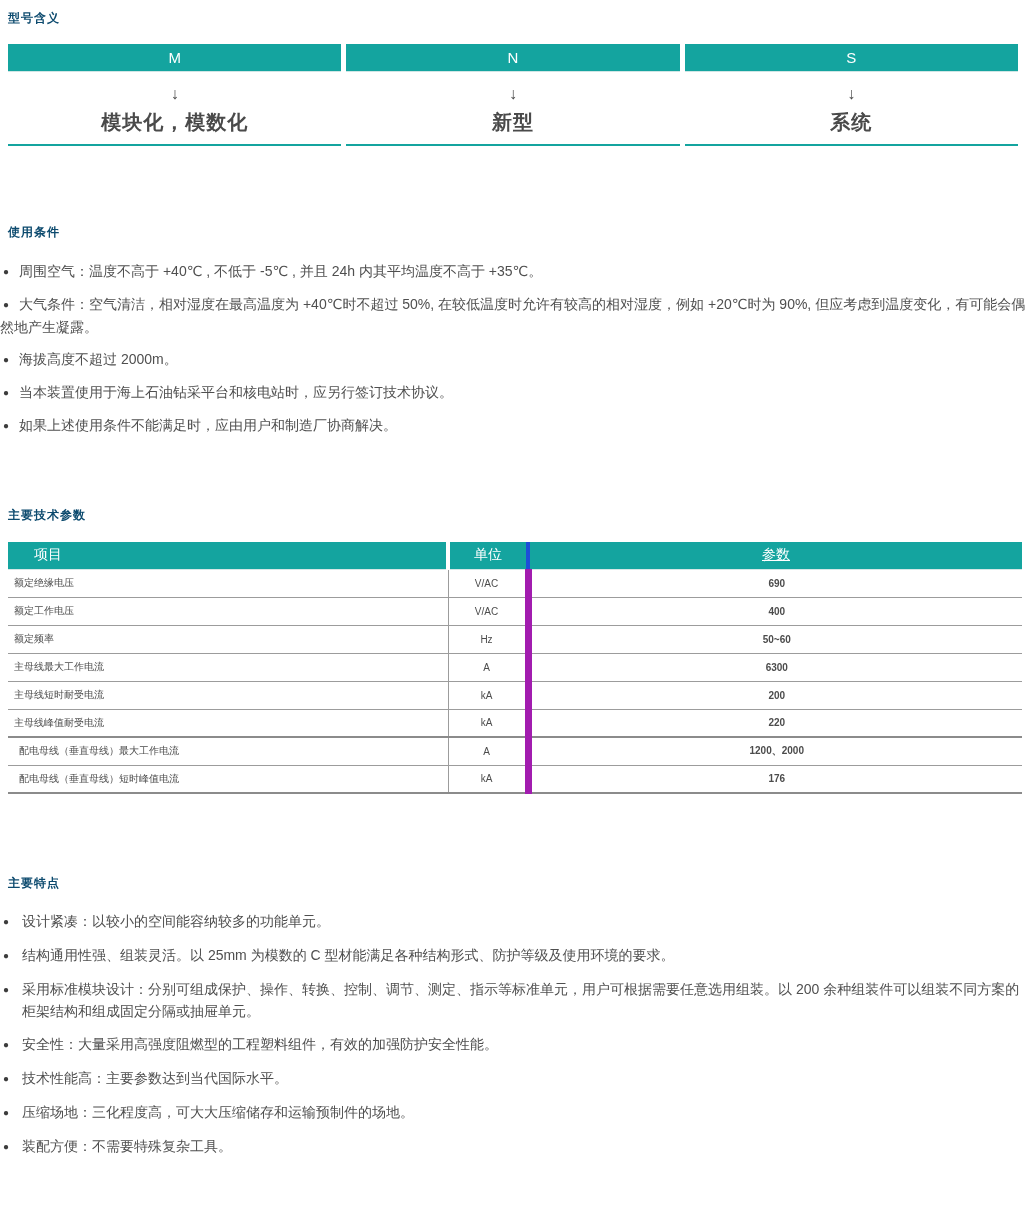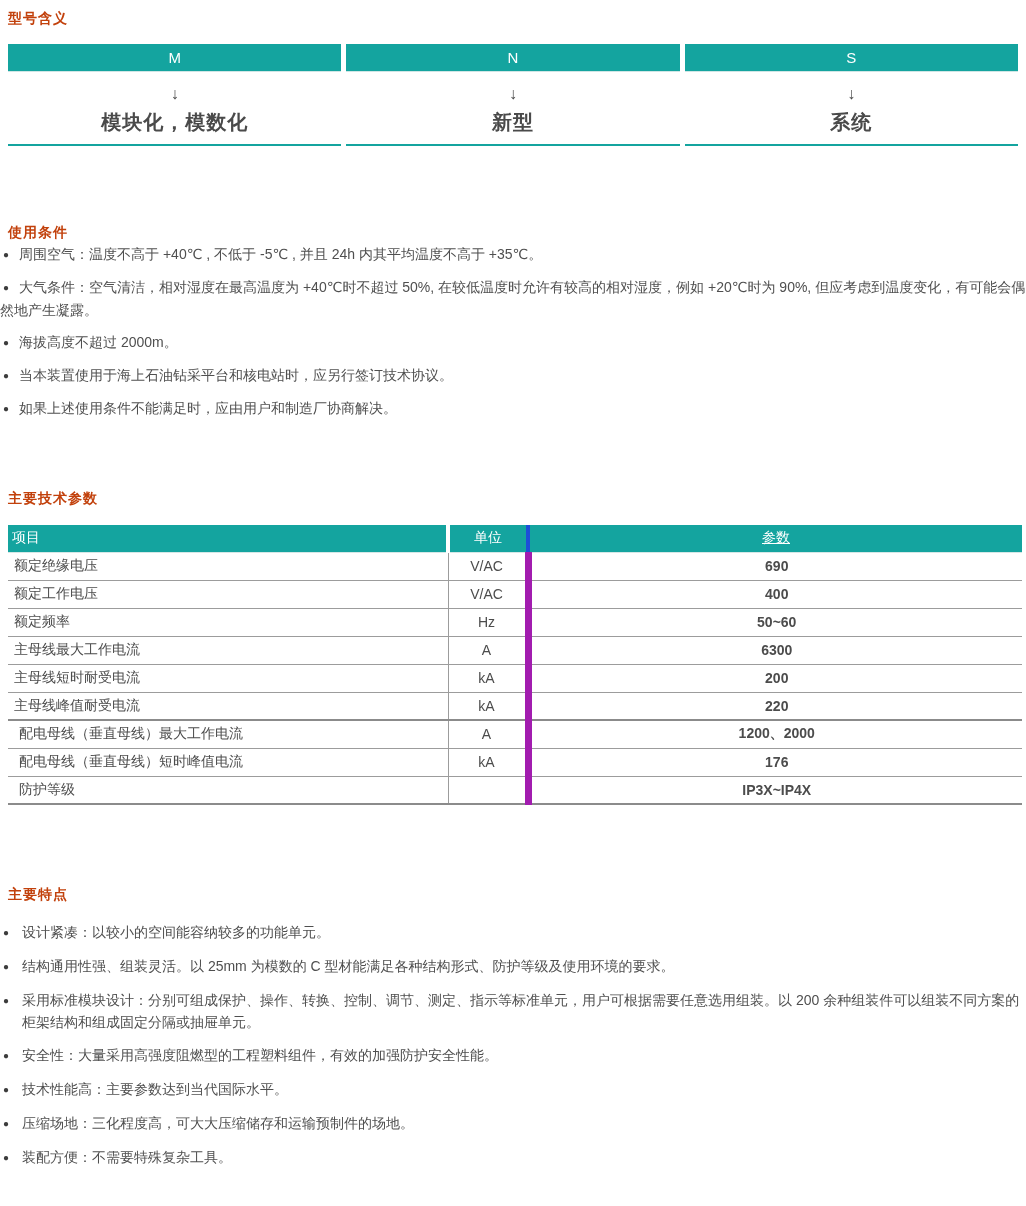--- a/index.html
+++ b/index.html
@@ -4,22 +4,22 @@
 <style>
   * { box-sizing: border-box; margin: 0; padding: 0; }
   html, body { background: #ffffff; }
   body {
     width: 1026px; height: 1206px; overflow: hidden; position: relative;
     font-family: "Liberation Sans", "DejaVu Sans", sans-serif;
     color: #4f4f4f; font-size: 14px;
   }
 
   h2.sec-title {
-    font-size: 14px; line-height: 21px; font-weight: 700;
-    color: #c2410c; margin-left: 8px; letter-spacing: 1px;
+    font-size: 12px; line-height: 21px; font-weight: 700;
+    color: #0c4a6e; margin-left: 8px; letter-spacing: 1px;
   }
   #title-model { padding-top: 8px; }
   #title-usage { margin-top: 76px; }
   #title-params { margin-top: 68px; }
   #title-features { margin-top: 79px; }
 
   
   .model-grid {
     margin: 15px 8px 0 8px;
     display: flex; gap: 5px;
@@ -29,21 +29,21 @@
     width: 100%; height: 28px; background: #14a49f;
     color: #ffffff; font-size: 15px; line-height: 28px; text-align: center;
     border-bottom: 1px solid #cfe6e5;
   }
   .model-arrow { margin-top: 13px; height: 18px; line-height: 18px; font-size: 16px; color: #4a4a4a; }
   .model-label { margin-top: 10px; height: 18px; line-height: 18px; font-size: 20px; font-weight: 700; color: #4a4a4a; letter-spacing: 1px; }
   .model-underline { margin-top: 13px; width: 100%; height: 2px; background: #14a49f; }
 
   
   ul.bullets { list-style: none; }
-  .bullets-usage { }
+  .bullets-usage { margin-top: 17px; }
   .bullets-features { margin-top: 16px; }
   .bullets li { line-height: 22px; margin-bottom: 10px; color: #4f4f4f; }
   .dot { font-size: 10px; color: #3c3c3c; vertical-align: 1px; }
   
   .bullets-usage li .dot { margin-left: 3px; margin-right: 10px; }
   
   .bullets-features li { display: flex; margin-bottom: 11px; }
   .bullets-features li .dot-box { flex: 0 0 22px; padding-left: 3px; }
   .bullets-features li .li-text { flex: 1; }
 
@@ -52,25 +52,25 @@
     margin: 16px 0 0 8px; width: 1014px;
     border-collapse: collapse; table-layout: fixed;
   }
   .params col.c1 { width: 440px; }
   .params col.c2 { width: 80px; }
   .params col.c3 { width: 494px; }
   .params th {
     background: #14a49f; color: #ffffff; font-weight: 400;
     height: 27px; font-size: 14px;
   }
-  .params th.h-item { text-align: left; padding-left: 4px; }
+  .params th.h-item { text-align: left; padding-left: 26px; }
   .params th.h-unit { border-left: 4px solid #ffffff; border-right: 4px solid #1d4ed8; text-align: center; }
   .params th.h-value { text-align: center; text-decoration: underline; }
   .params td {
-    height: 28px; font-size: 14px; color: #4c4c4c;
+    height: 28px; font-size: 10px; color: #4c4c4c;
     border-top: 1px solid #9c9c9c; vertical-align: middle;
   }
   .params tbody tr:first-child td { border-top: 1px solid #d5e7e6; }
   .params td.c-item { text-align: left; padding-left: 6px; }
   .params td.c-item.pad { padding-left: 11px; }
   .params td.c-unit { border-left: 1px solid #9c9c9c; border-right: 7px solid #a21caf; text-align: center; }
   .params td.c-value { text-align: center; font-weight: bold; }
   .params tr.thick td { border-top: 2px solid #8b8b8b; }
   .params tbody { border-bottom: 2px solid #8b8b8b; }
 </style>
@@ -161,25 +161,20 @@
       <tr class="thick">
         <td class="c-item pad">配电母线（垂直母线）最大工作电流</td>
         <td class="c-unit">A</td>
         <td class="c-value">1200、2000</td>
       </tr>
       <tr>
         <td class="c-item pad">配电母线（垂直母线）短时峰值电流</td>
         <td class="c-unit">kA</td>
         <td class="c-value">176</td>
       </tr>
-      <tr>
-        <td class="c-item pad">防护等级</td>
-        <td class="c-unit"></td>
-        <td class="c-value">IP3X~IP4X</td>
-      </tr>
     </tbody>
   </table>
 </section>
 
 <section>
   <h2 class="sec-title" id="title-features">主要特点</h2>
   <ul class="bullets bullets-features">
     <li>
         <span class="dot-box"><span class="dot">●</span></span>
         <span class="li-text">设计紧凑：以较小的空间能容纳较多的功能单元。</span>

